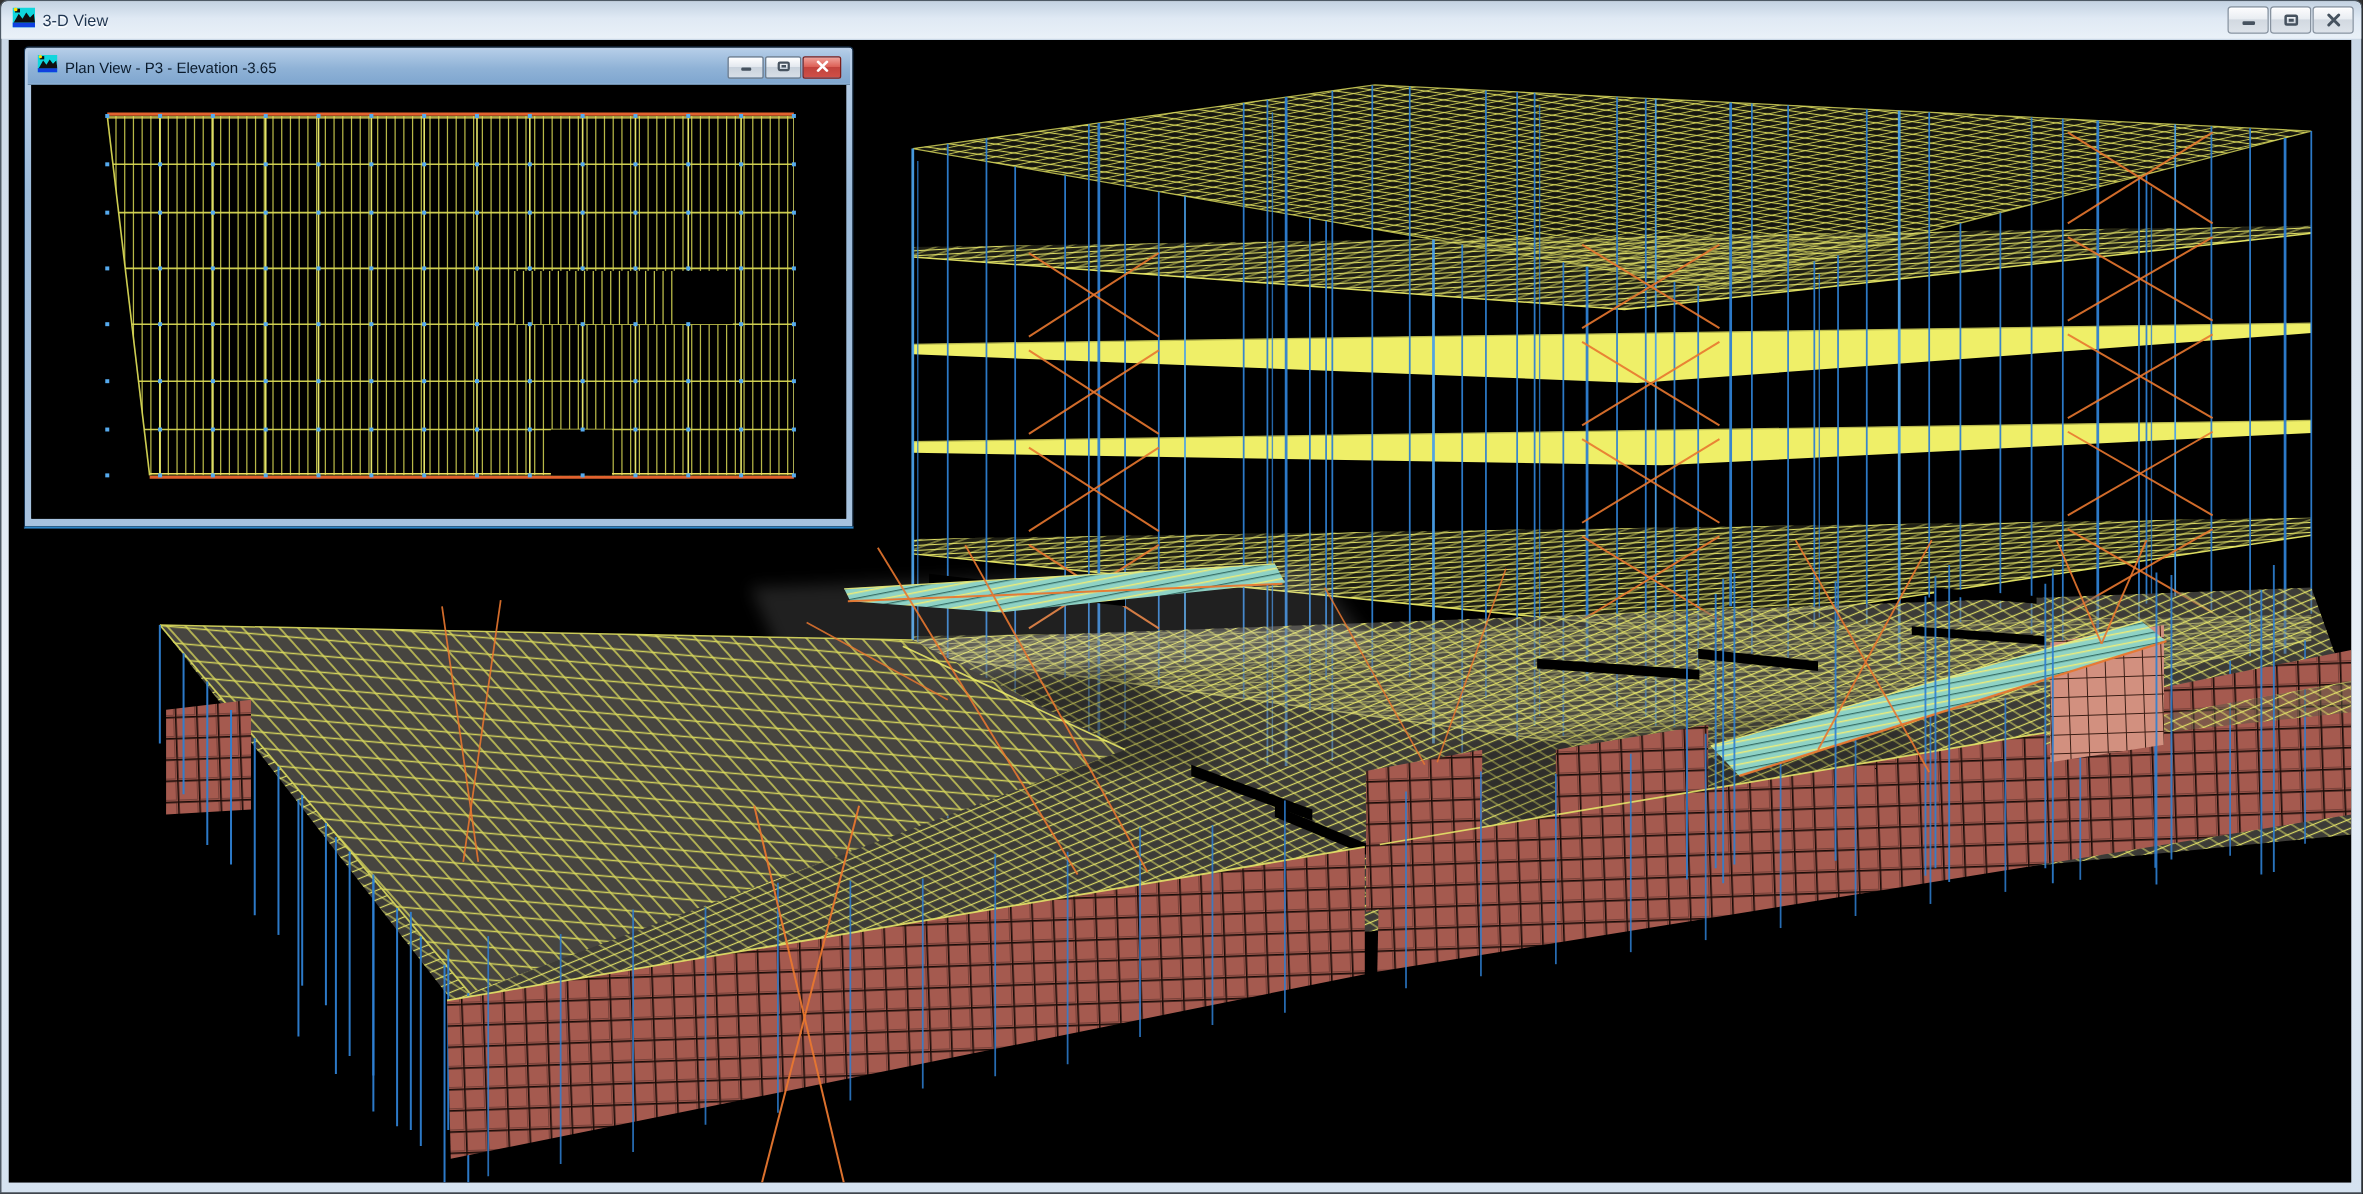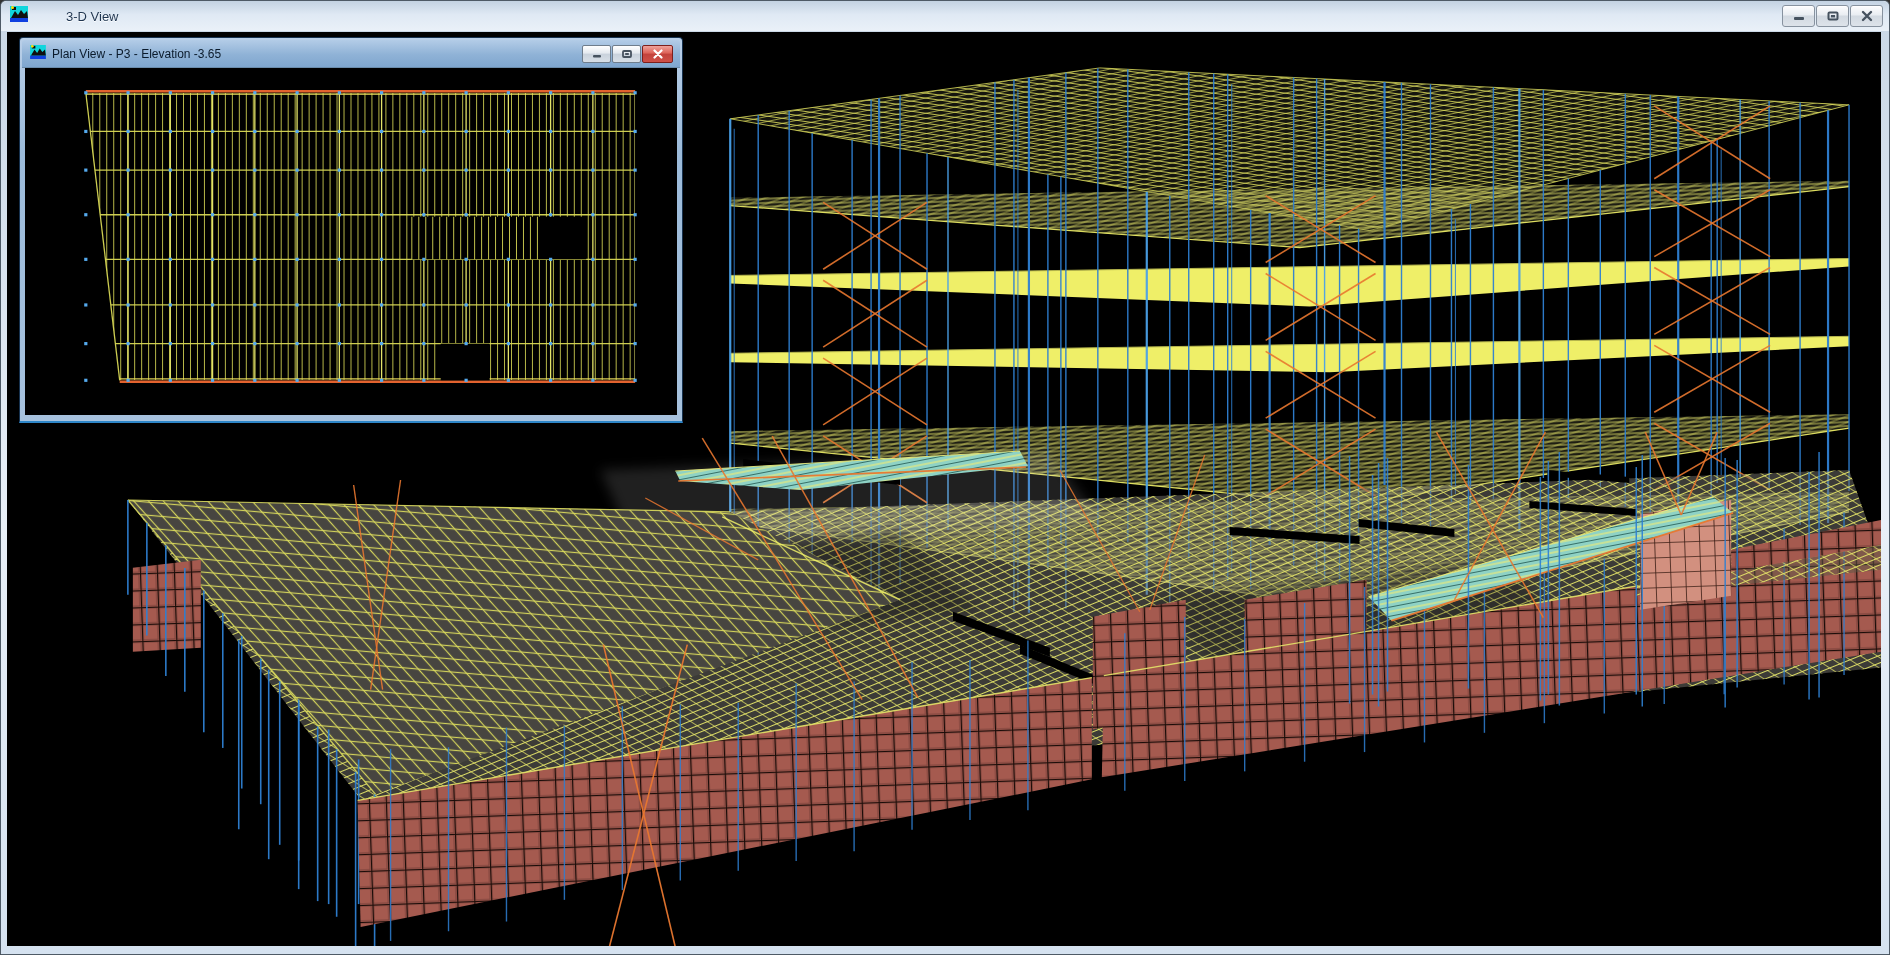--- a/index.html
+++ b/index.html
@@ -3,21 +3,21 @@
 <meta charset="utf-8">
 <style>
   html,body{margin:0;padding:0;background:#333;}
   body{width:1890px;height:955px;overflow:hidden;font-family:"Liberation Sans",sans-serif;}
   .window{position:relative;width:1890px;height:955px;
     background:linear-gradient(#c9d7e6,#e9f0f8 55%,#d5e2f0);
     border:1px solid #4e5a66;border-radius:6px 6px 0 0;box-sizing:border-box;
     box-shadow:inset 0 1px 0 rgba(255,255,255,.8);}
   .titlebar{position:absolute;left:0;top:0;right:0;height:30px;display:flex;align-items:center;
     padding-left:9px;border-radius:6px 6px 0 0;
-    background:linear-gradient(#c3d2e2,#dfe9f4 45%,#eaf1f8);gap:32px;}
+    background:linear-gradient(#c3d2e2,#dfe9f4 45%,#eaf1f8);}
   .title-text{font-size:13px;color:#1f3550;margin-left:6px;white-space:nowrap;
     text-shadow:0 1px 0 rgba(255,255,255,.9);}
   .caption-buttons{position:absolute;right:6px;top:4px;display:flex;gap:1px;}
   .cap-btn{width:33px;height:22px;border:1px solid #87929f;border-radius:3px;
     background:linear-gradient(#fdfdfe,#e9edf2 45%,#d2d9e1 50%,#dde3ea);
     display:flex;align-items:center;justify-content:center;box-sizing:border-box;
     box-shadow:inset 0 1px 0 #fff;}
   .cap-btn svg{display:block;}
   .client{position:absolute;left:6px;right:8px;top:31px;bottom:8px;background:#000;overflow:hidden;}
   #scene{position:absolute;left:0;top:0;width:100%;height:100%;}

